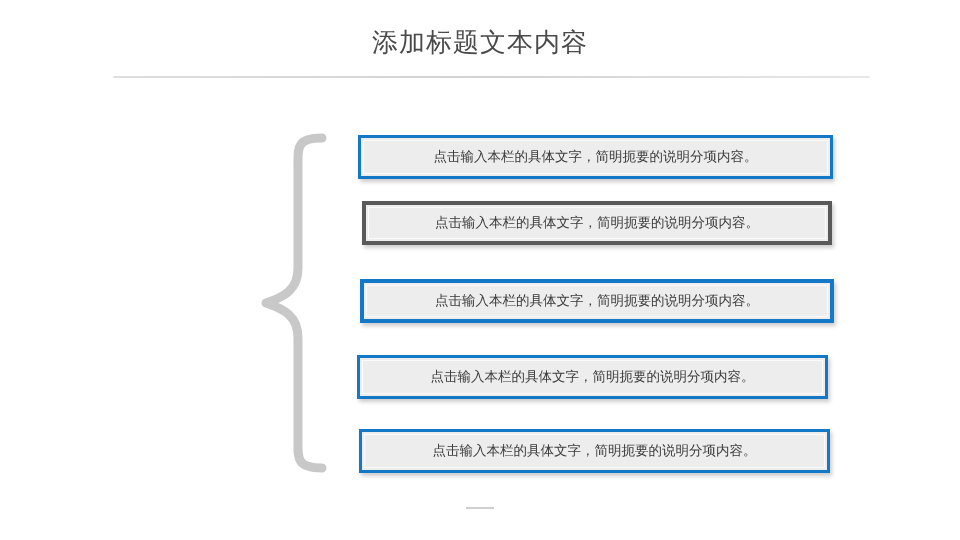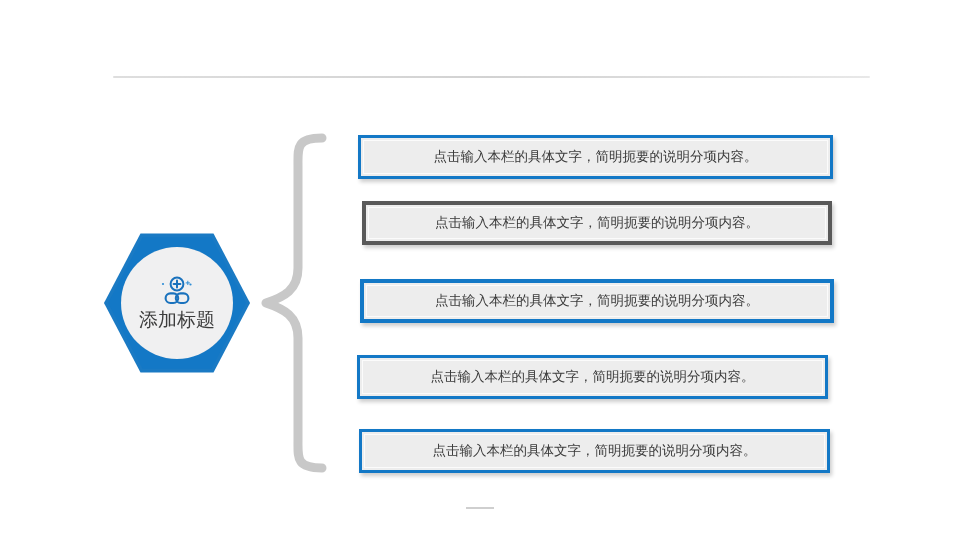--- a/index.html
+++ b/index.html
@@ -156,41 +156,24 @@
     width: 28px;
     height: 2px;
     background: #cfcfcf;
   }
 </style>
 </head>
 <body>
 
 <div class="slide">
 
+  <div class="slide-title">添加标题文本内容</div>
 
   <div class="title-rule"></div>
 
-  <div class="hex-wrap">
-    <div class="hex-outer"></div>
-    <div class="hex-disc">
-      <svg class="hex-icon" viewBox="0 0 40 32">
-
-        <circle cx="6" cy="9" r="1.1" fill="#2f8ed6"></circle>
-        <circle cx="33.5" cy="9.5" r="1.1" fill="#2f8ed6"></circle>
-        <path d="M30.8 6.2 l0 3.4 M29.1 7.9 l3.4 0" stroke="#2f8ed6" stroke-width="1" stroke-linecap="round"></path>
-
-        <circle cx="20" cy="9" r="6.4" fill="none" stroke="#1a72bd" stroke-width="2"></circle>
-        <path d="M20 5.6 l0 6.8 M16.6 9 l6.8 0" stroke="#1a72bd" stroke-width="2" stroke-linecap="round"></path>
-
-        <rect x="8.6" y="18.4" width="12.6" height="9.6" rx="4.8" fill="none" stroke="#1a72bd" stroke-width="2.1"></rect>
-        <rect x="18.8" y="18.4" width="12.6" height="9.6" rx="4.8" fill="none" stroke="#1a72bd" stroke-width="2.1"></rect>
-      </svg>
-      <div class="hex-label">添加标题</div>
-    </div>
-  </div>
 
   <svg class="brace" viewBox="0 0 72 342" preserveAspectRatio="none">
     <path d="M64 6
              C 38 6, 40 16, 40 34
              L 40 136
              C 40 158, 26 165, 8 171
              C 26 177, 40 184, 40 206
              L 40 308
              C 40 326, 38 336, 64 336" fill="none" stroke="#c8c8c8" stroke-width="9" stroke-linecap="round" stroke-linejoin="round"></path>
   </svg>

